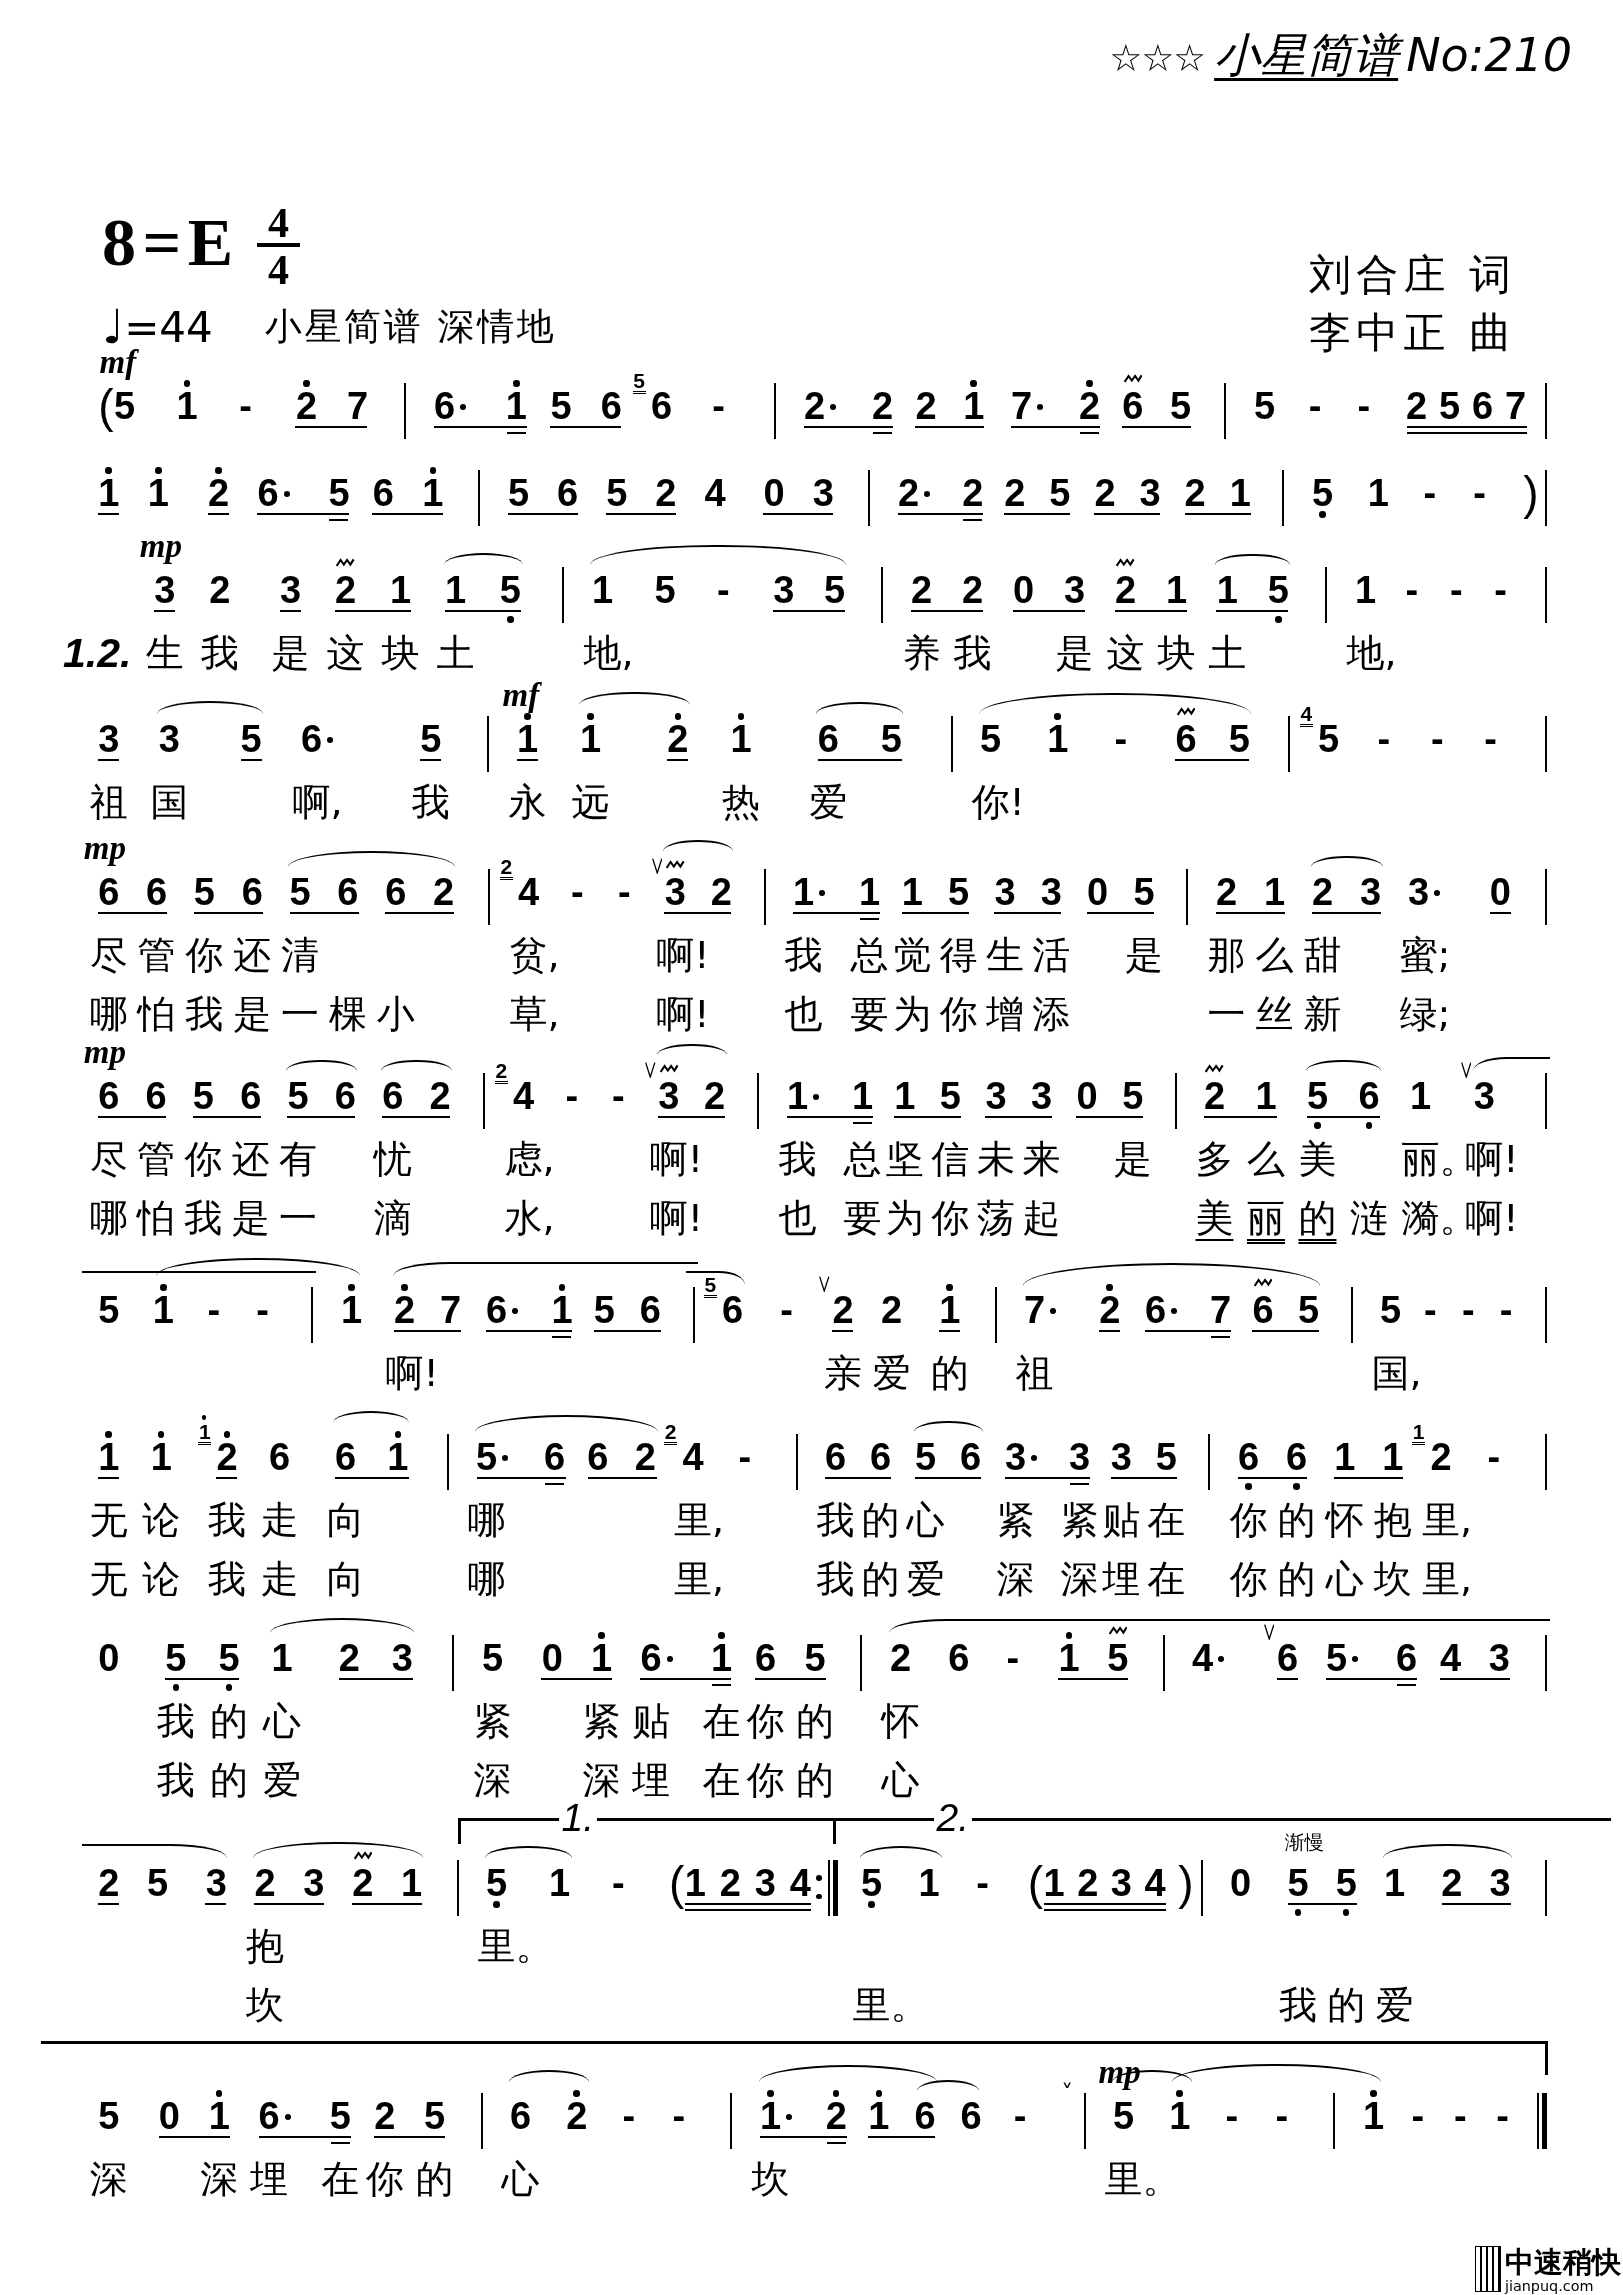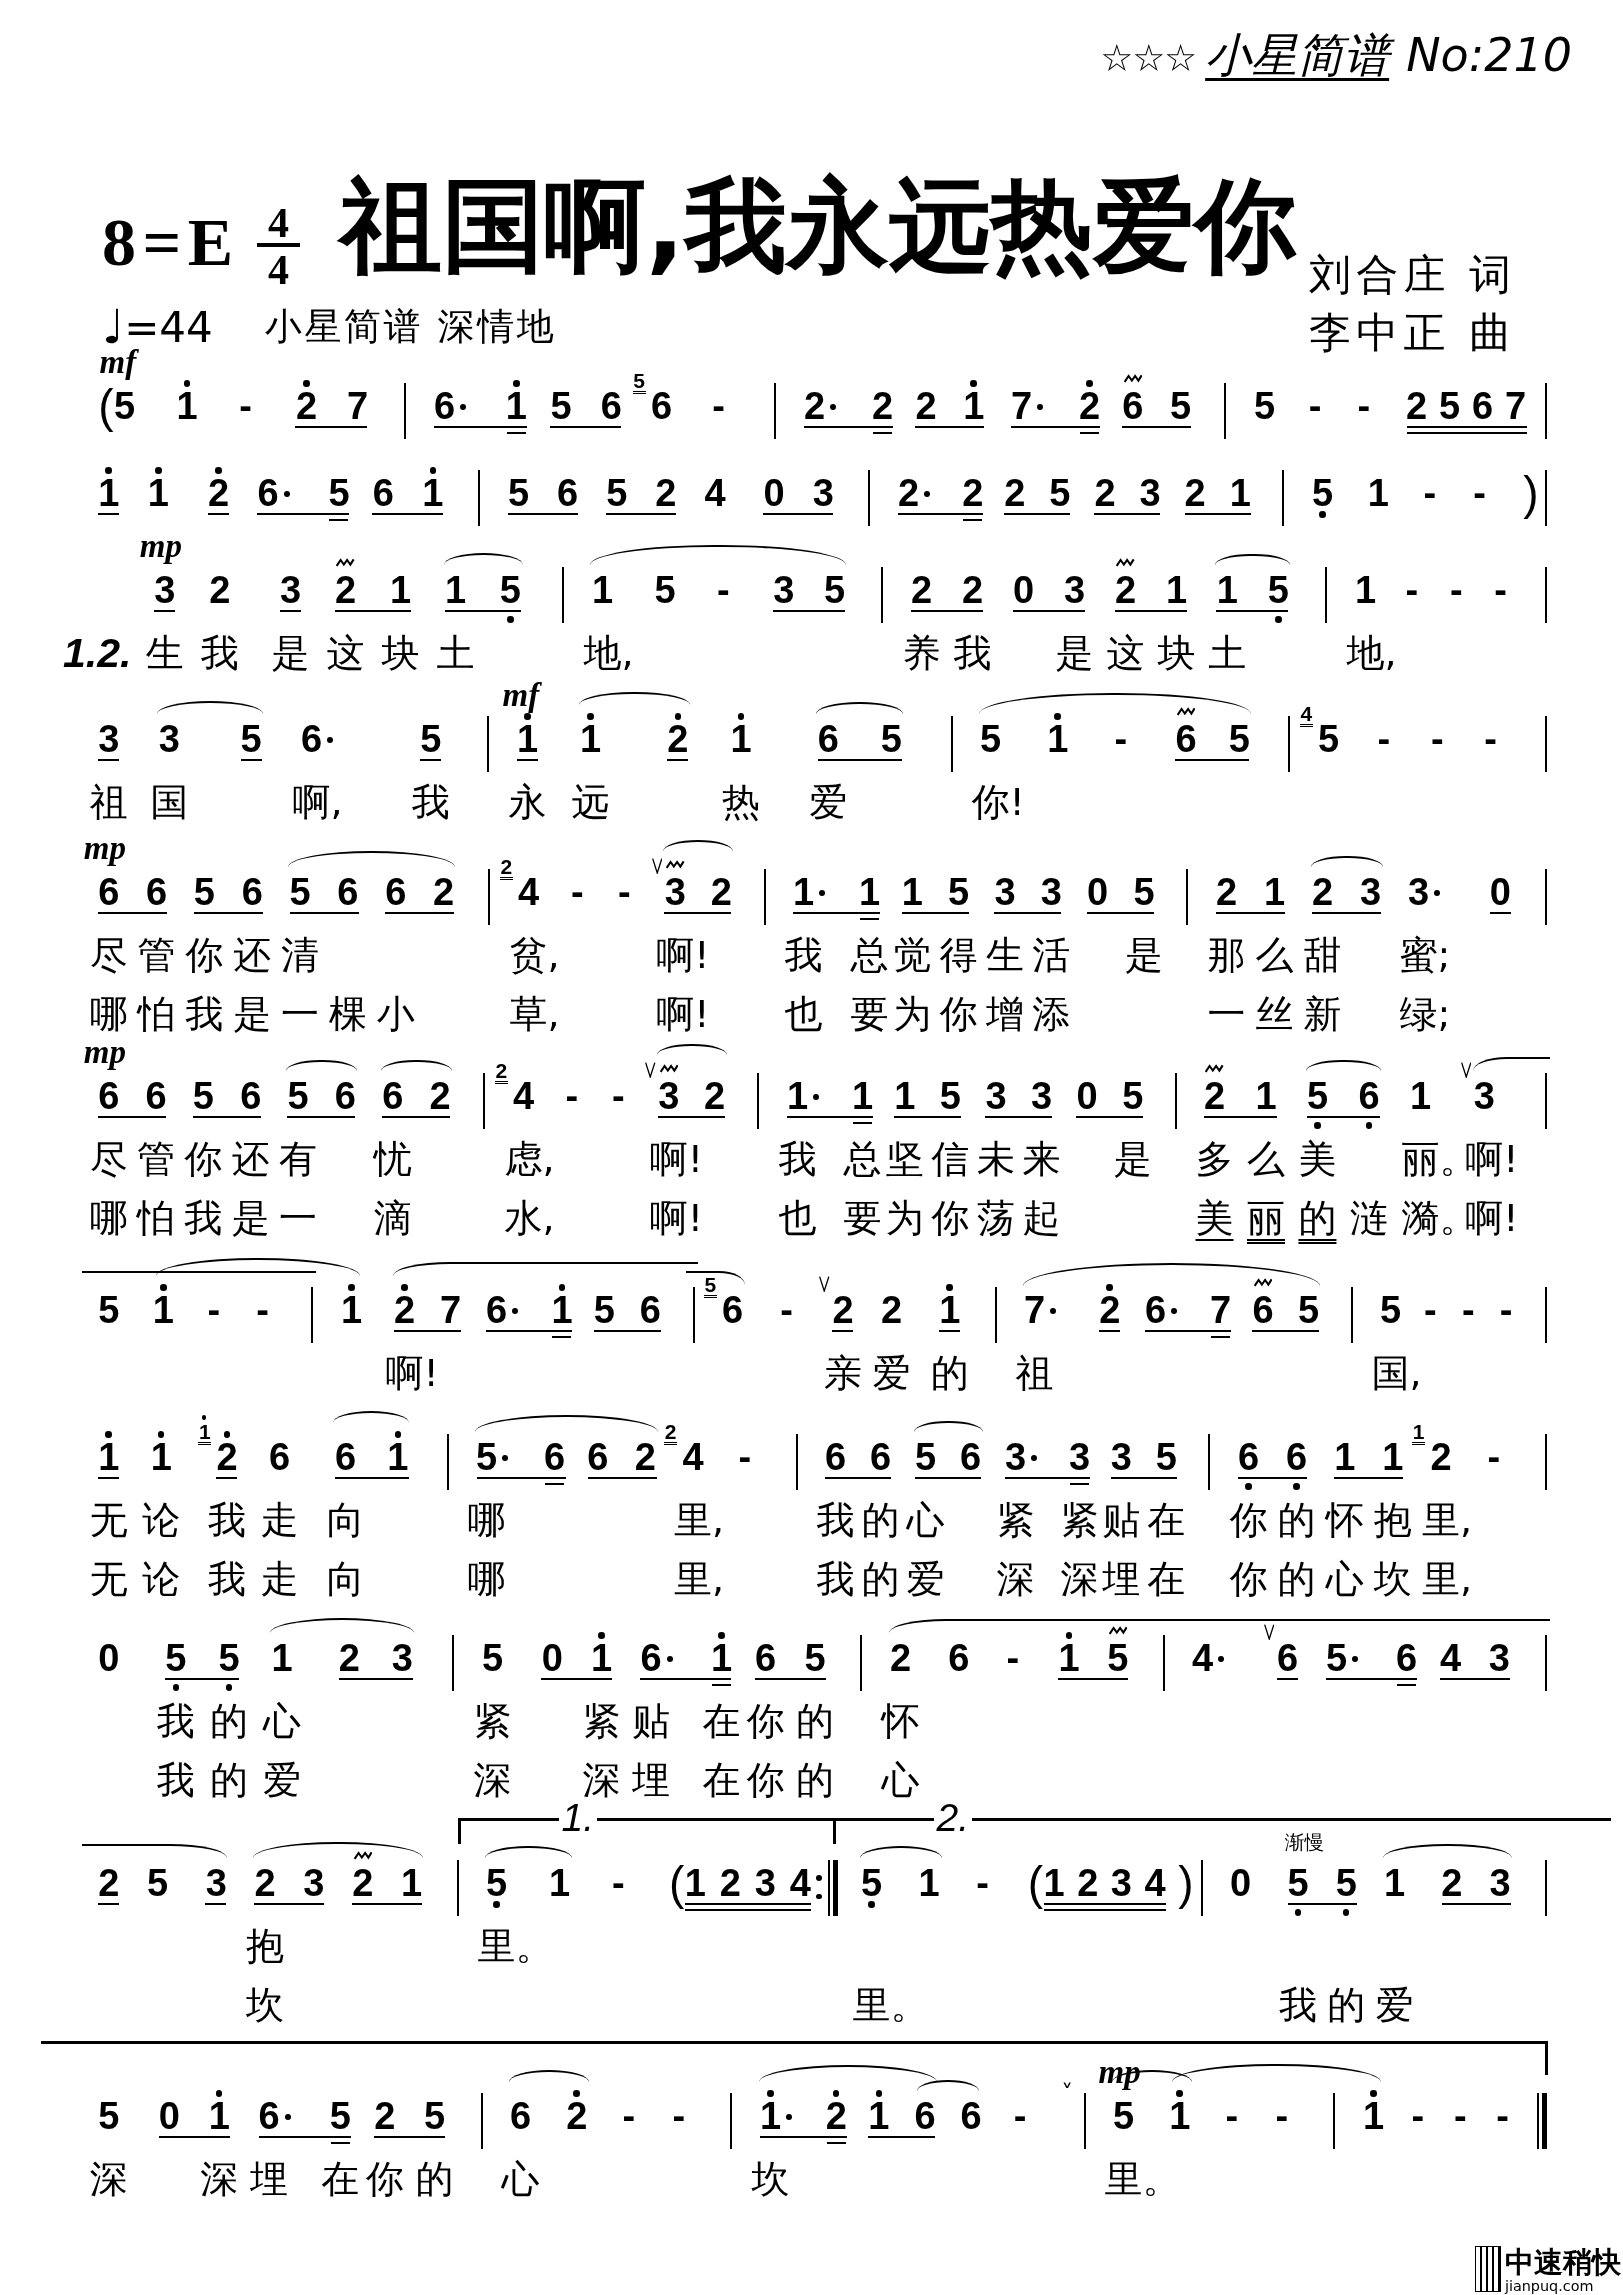--- a/index.html
+++ b/index.html
@@ -2,21 +2,21 @@
 <html style="font-size:10.5px"><head>
 <meta charset="utf-8">
 <style>
 *{box-sizing:border-box;margin:0;padding:0}
 html,body{width:1623px;height:2295px;background:#fff}
 body{position:relative;overflow:hidden;color:#000;font-family:"DejaVu Sans",sans-serif}
 #page{position:absolute;left:0;top:0;width:1623px;height:2295px;background:#fff}
 
 .site-header{position:absolute;right:51px;top:26px;font-size:46px;line-height:59px;font-style:italic;white-space:nowrap}
 .site-header .stars{font-style:normal;font-size:37px;letter-spacing:-1.3px;margin-right:9.2px}
-.site-header .site{text-decoration:underline;text-decoration-thickness:2.6px;text-underline-offset:6.5px;margin-right:17px;cursor:pointer}
+.site-header .site{text-decoration:underline;text-decoration-thickness:2.6px;text-underline-offset:6.5px;margin-right:8px;cursor:pointer}
 .key{position:absolute;left:102px;top:208px;font:bold 68px/68px "Liberation Serif",serif;letter-spacing:6.5px;white-space:nowrap}
 .timesig{position:absolute;left:257px;top:204px;width:43px;text-align:center;font:bold 42px/38px "Liberation Serif",serif}
 .timesig .frac{height:3.9px;background:#000;margin:1.3px 0 3.9px}
 .title{position:absolute;left:340px;top:164px;font-size:102px;line-height:124px;font-weight:bold;white-space:nowrap}
 .credit{position:absolute;left:1309px;font-size:42px;line-height:50px;white-space:nowrap;letter-spacing:5.2px}
 .credit.lyricist{top:250px}
 .credit.composer{top:308px}
 .tempo{position:absolute;left:102px;top:302px;height:50px;display:flex;align-items:center;white-space:nowrap;font-size:37px}
 .tempo .qnote{font-size:47px;line-height:50px}
 .tempo .bpm{font-size:42px;margin-right:52px}
@@ -74,21 +74,20 @@
   <div class="site-header">
     <span class="stars">☆☆☆</span><span class="site">小星简谱</span><span class="num">No:210</span>
   </div>
 
   <div class="key">8=E</div>
   <div class="timesig">
     <div>4</div>
     <div class="frac"></div>
     <div>4</div>
   </div>
-  <div class="title">祖国啊,我永远热爱你</div>
   <div class="credit lyricist">刘合庄 词</div>
   <div class="credit composer">李中正 曲</div>
 
   <div class="tempo">
     <span class="qnote">♩</span>
     <span class="bpm">=44</span>
     <span class="marking">小星简谱  深情地</span>
   </div>
 
   <div id="score">

